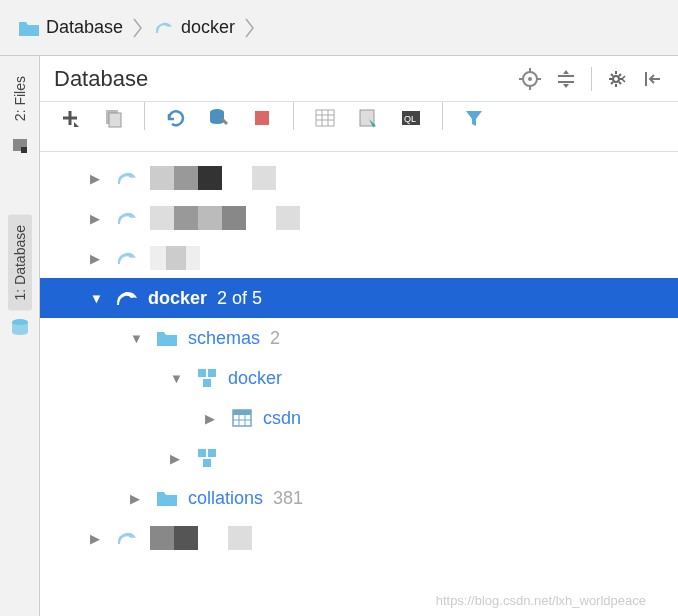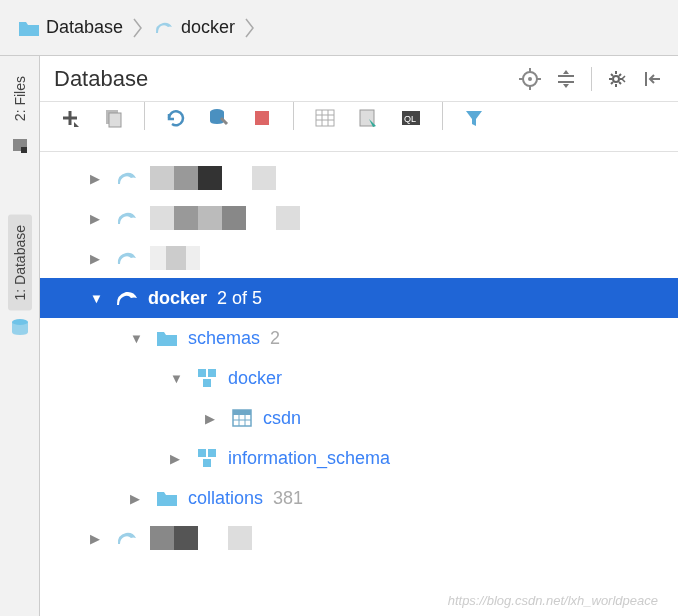--- a/index.html
+++ b/index.html
@@ -43,21 +43,21 @@
 .row.selected .label, .row.selected .count, .row.selected .arrow { color: #fff; }
 .row.selected .label { font-weight: bold; }
 .l1 { padding-left: 50px; }
 .l2 { padding-left: 90px; }
 .l3 { padding-left: 130px; }
 .l4 { padding-left: 165px; }
 
 .redacted { display: flex; gap: 0; margin-left: 8px; }
 .redacted span { width: 24px; height: 24px; background: #ccc; }
 
-.watermark { position: absolute; right: 20px; bottom: 8px; color: #ccc; font-size: 13px; pointer-events: none; font-style: italic; }
+.watermark { position: absolute; right: 32px; bottom: 8px; color: #ccc; font-size: 13px; pointer-events: none; }
 
 svg { display: block; }
 </style>
 </head>
 <body>
 
 <div class="breadcrumb">
   <div class="bc-item">
     <svg width="22" height="18">
         <path d="M1 3 L8 3 L10 6 L21 6 L21 17 L1 17 Z" fill="#6fc3e8"></path>
@@ -292,21 +292,20 @@
 
       <div class="row l3">
         <span class="arrow">▶</span>
         <span class="icon-slot">
             <svg width="22" height="22">
               <rect x="2" y="2" width="8" height="8" fill="#6fc3e8"></rect>
               <rect x="12" y="2" width="8" height="8" fill="#6fc3e8"></rect>
               <rect x="7" y="12" width="8" height="8" fill="#6fc3e8"></rect>
             </svg>
           </span>
-        <span class="label">information_schema</span>
       </div>
 
       <div class="row l2">
         <span class="arrow">▶</span>
         <span class="icon-slot">
             <svg width="22" height="18">
               <path d="M1 3 L8 3 L10 6 L21 6 L21 17 L1 17 Z" fill="#6fc3e8"></path>
             </svg>
           </span>
         <span class="label">collations</span>

